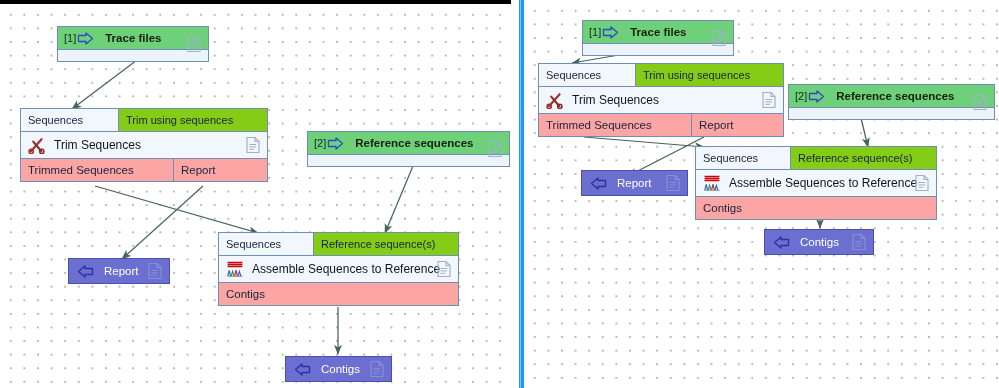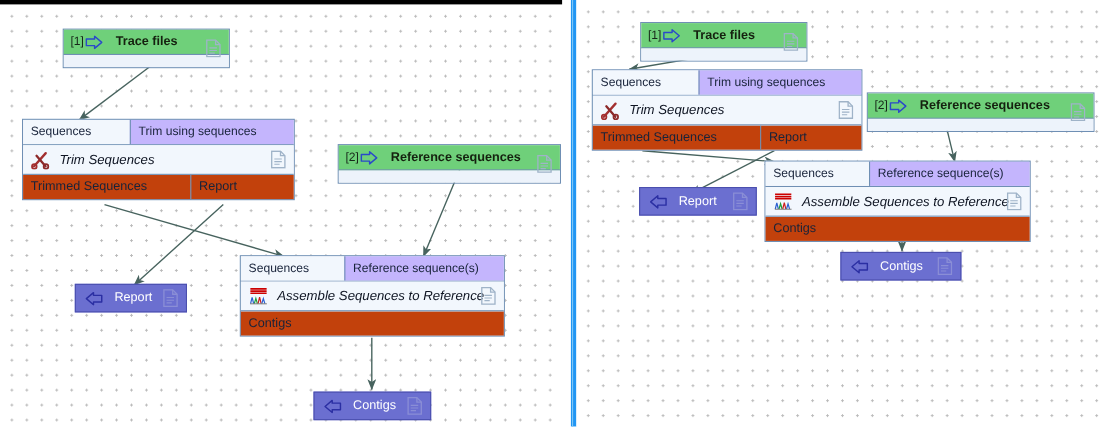--- a/index.html
+++ b/index.html
@@ -54,34 +54,33 @@
   
   .proc{border:1px solid #6f8fb4;background:#f2f7fd;}
   .proc-ports{display:flex;border-bottom:1px solid #6f8fb4;height:22px;}
   .proc-port{
     font-size:11px;color:#18233a;
     display:flex;align-items:center;
     padding:0 7px;box-sizing:border-box;
     white-space:nowrap;
     background:#f2f7fd;
   }
-  .proc-port.hl{background:#c4b5fd;border-left:1px solid #6f8fb4;}
+  .proc-port.hl{background:#84cc16;border-left:1px solid #6f8fb4;}
   .proc-main{
     display:flex;align-items:center;height:27px;
     border-bottom:1px solid #6f8fb4;
     padding:0 7px;box-sizing:border-box;
     background:#f2f7fd;
     position:relative;
-    font-style:italic;
   }
   .proc-name{font-size:12px;color:#0e1422;margin-left:8px;white-space:nowrap;}
   .proc-outs{display:flex;height:22px;}
   .proc-out{
     font-size:11.5px;color:#18233a;display:flex;align-items:center;
-    padding:0 7px;box-sizing:border-box;white-space:nowrap;background:#c2410c;
+    padding:0 7px;box-sizing:border-box;white-space:nowrap;background:#fca5a5;
   }
   .proc-out.sep{border-left:1px solid #6f8fb4;}
 
   
   .out-node{
     background:#6b6fd0;border:1px solid #4b4fae;
     display:flex;align-items:center;padding:0 8px;box-sizing:border-box;
     height:26px;
   }
   .out-label{font-size:11.5px;color:#ffffff;margin-left:10px;white-space:nowrap;}

